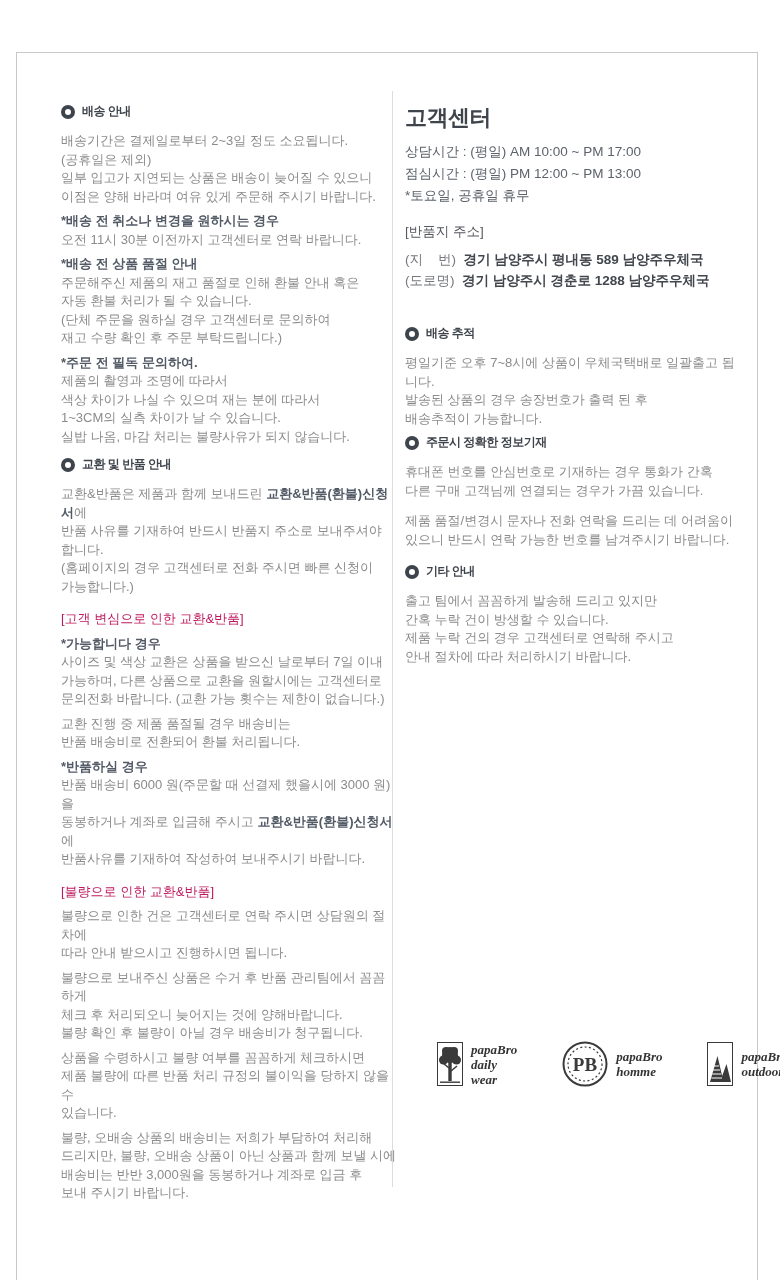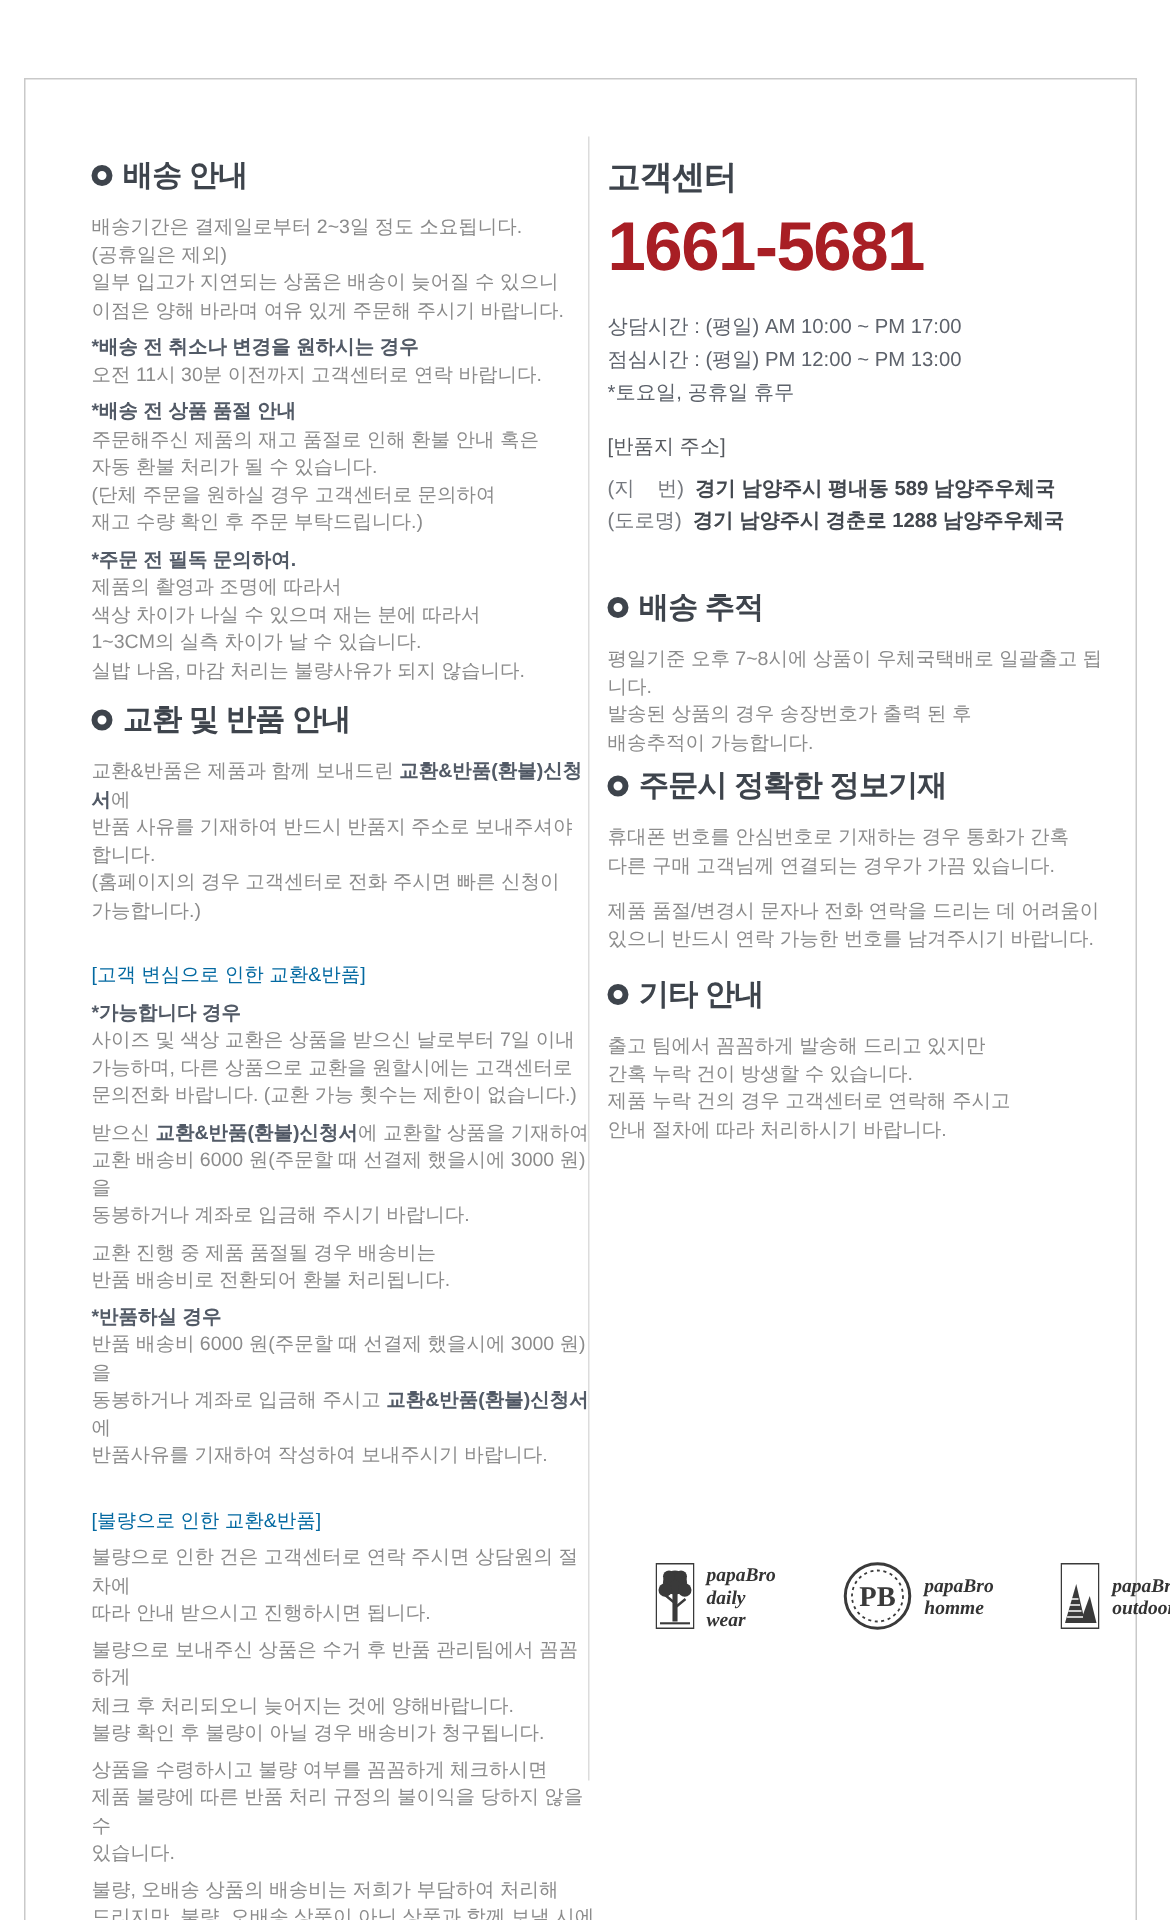--- a/index.html
+++ b/index.html
@@ -3,28 +3,28 @@
 <meta charset="utf-8">
 <style>
   html,body{margin:0;padding:0;background:#fff;}
   body{font-family:"Liberation Sans","DejaVu Sans",sans-serif;}
   .page{position:relative;width:780px;height:1280px;overflow:hidden;background:#ffffff;}
   .panel{position:absolute;left:16px;top:52px;width:742px;height:1340px;border:1px solid #c9c9c9;background:#fff;box-sizing:border-box;}
   .divider{position:absolute;left:375px;top:38px;width:1px;height:1096px;background:#dcdcdc;}
   .col{position:absolute;top:50px;}
   .col-left{left:44px;width:336px;}
   .col-right{left:388px;width:332px;}
-  .sec-title{font-size:20px;font-weight:bold;color:#3e444c;margin:0 0 12px;letter-spacing:-0.5px;display:flex;align-items:center;}
+  .sec-title{font-size:12px;font-weight:bold;color:#3e444c;margin:0 0 12px;letter-spacing:-0.5px;display:flex;align-items:center;}
   .sec-title .bullet{width:6px;height:6px;border:4px solid #3e444c;border-radius:50%;display:inline-block;margin-right:7px;flex:0 0 auto;}
   .mt10{margin-top:10px;}
   .mt14{margin-top:14px;}
   .body{white-space:pre-line;font-size:13px;line-height:18.5px;color:#8b8b8b;margin:0 0 6px;}
   .subtitle{font-size:13px;line-height:18.5px;font-weight:bold;color:#525a66;white-space:pre-line;margin:0;}
   .em{font-weight:bold;color:#525a66;}
-  .bracket{font-size:13px;line-height:18.5px;color:#0369a1;margin:25px 0 6px;white-space:pre;}
+  .bracket{font-size:13px;line-height:18.5px;color:#be185d;margin:14px 0 6px;white-space:pre;}
   .cs-title{font-size:22px;font-weight:bold;color:#3e444c;margin:0 0 8px;letter-spacing:-0.5px;}
   .phone{font-size:46px;line-height:46px;font-weight:bold;color:#a81e24;margin:0 0 20px;letter-spacing:-1px;}
   .hours{font-size:13.5px;line-height:22px;color:#5d626b;white-space:pre-line;margin:0 0 16px;}
   .addr-title{font-size:13.5px;line-height:18px;color:#55585e;margin:0 0 8px;white-space:pre;}
   .addr-block{margin:0 0 34px;}
   .addr-line{font-size:13.5px;line-height:21px;white-space:pre;}
   .addr-label{color:#75787e;text-align:center;}
   .addr-value{font-weight:bold;color:#42474e;}
   .info-p{margin-bottom:12px;}
   .brands{position:absolute;left:420px;top:988px;display:flex;align-items:center;gap:30px;}
@@ -72,23 +72,20 @@
 반품 사유를 기재하여 반드시 반품지 주소로 보내주셔야 합니다.
 (홈페이지의 경우 고객센터로 전화 주시면 빠른 신청이
 가능합니다.)</span></p>
 
       <div class="bracket">[고객 변심으로 인한 교환&amp;반품]</div>
 
       <div class="subtitle">*가능합니다 경우</div>
       <p class="body">사이즈 및 색상 교환은 상품을 받으신 날로부터 7일 이내
 가능하며, 다른 상품으로 교환을 원할시에는 고객센터로
 문의전화 바랍니다. (교환 가능 횟수는 제한이 없습니다.)</p>
-      <p class="body"><span>받으신 </span><strong class="em">교환&amp;반품(환불)신청서</strong><span>에 교환할 상품을 기재하여
-교환 배송비 6000 원(주문할 때 선결제 했을시에 3000 원)을
-동봉하거나 계좌로 입금해 주시기 바랍니다.</span></p>
       <p class="body">교환 진행 중 제품 품절될 경우 배송비는
 반품 배송비로 전환되어 환불 처리됩니다.</p>
 
       <div class="subtitle">*반품하실 경우</div>
       <p class="body"><span>반품 배송비 6000 원(주문할 때 선결제 했을시에 3000 원)을
 동봉하거나 계좌로 입금해 주시고 </span><strong class="em">교환&amp;반품(환불)신청서</strong><span>에
 반품사유를 기재하여 작성하여 보내주시기 바랍니다.</span></p>
 
       <div class="bracket">[불량으로 인한 교환&amp;반품]</div>
       <p class="body">불량으로 인한 건은 고객센터로 연락 주시면 상담원의 절차에
@@ -101,21 +98,20 @@
 있습니다.</p>
       <p class="body">불량, 오배송 상품의 배송비는 저희가 부담하여 처리해
 드리지만, 불량, 오배송 상품이 아닌 상품과 함께 보낼 시에
 배송비는 반반 3,000원을 동봉하거나 계좌로 입금 후
 보내 주시기 바랍니다.</p>
 
     </div>
 
     <div class="col col-right">
       <div class="cs-title">고객센터</div>
-      <div class="phone">1661-5681</div>
       <div class="hours">상담시간 : (평일) AM 10:00 ~ PM 17:00
 점심시간 : (평일) PM 12:00 ~ PM 13:00
 *토요일, 공휴일 휴무</div>
 
       <div class="addr-title">[반품지 주소]</div>
       <div class="addr-block">
         <div class="addr-line"><span class="addr-label">(지    번)  </span><span class="addr-value">경기 남양주시 평내동 589 남양주우체국</span></div>
         <div class="addr-line"><span class="addr-label">(도로명)  </span><span class="addr-value">경기 남양주시 경춘로 1288 남양주우체국</span></div>
       </div>
 

